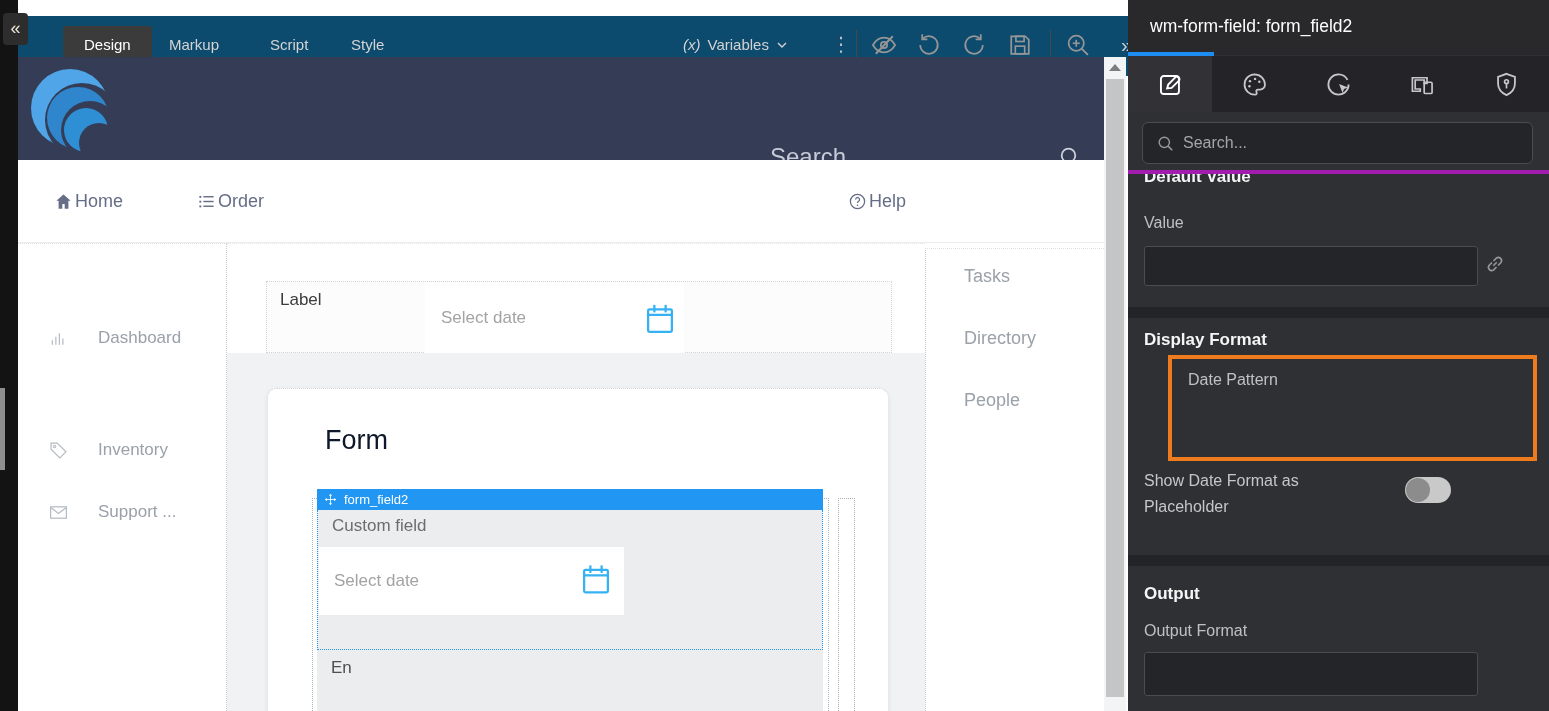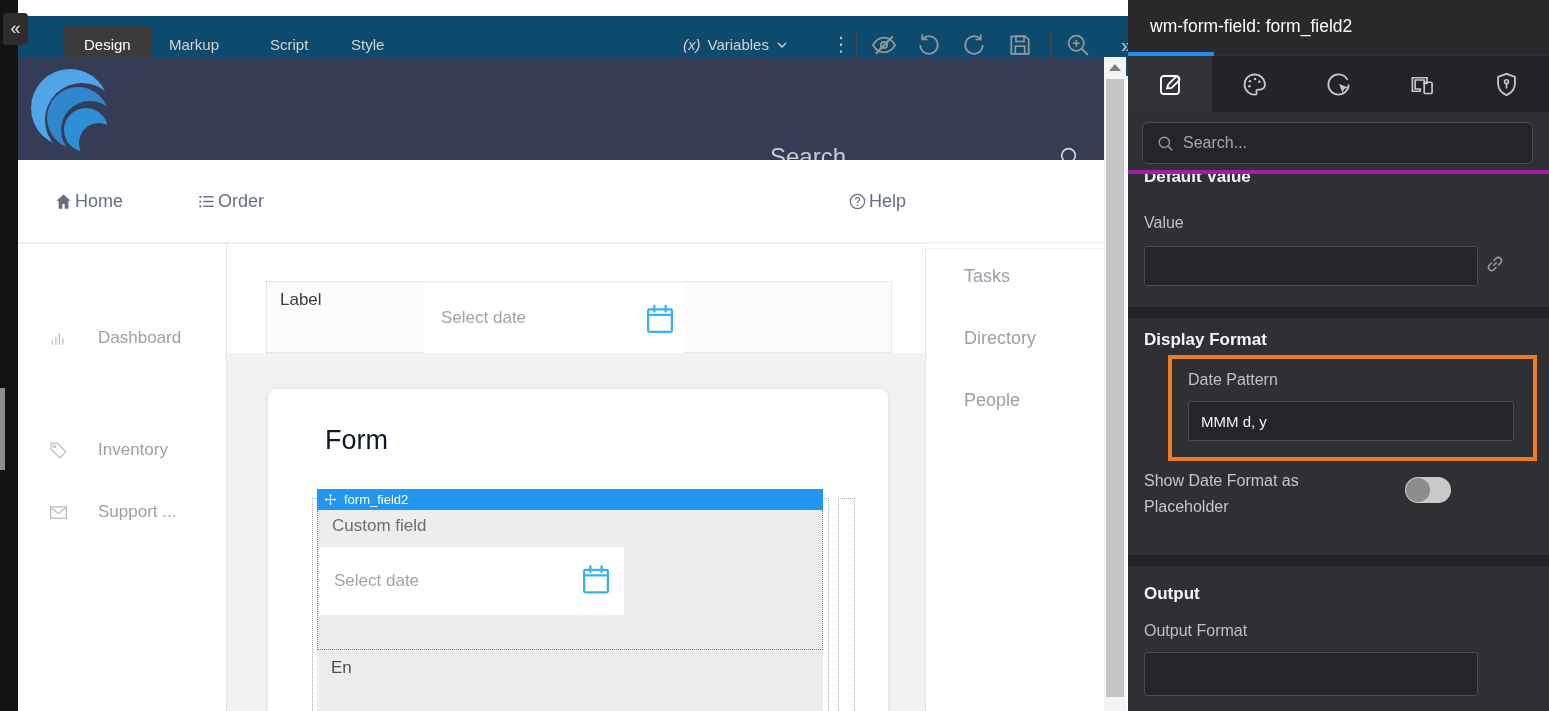--- a/index.html
+++ b/index.html
@@ -406,21 +406,20 @@
           </svg>
       </div>
     </div>
 
     <div class="sec-gap" style="top:307px;"></div>
 
     <div class="insp-section" style="top:318px;height:237px;">
       <div class="sec-heading df-heading">Display Format</div>
       <div class="orange-box">
         <div class="sec-label dp-label">Date Pattern</div>
-        <input class="dark-input dp-input" value="MMM d, y" style="">
       </div>
       <div class="show-label">
         <div>Show Date Format as</div>
         <div>Placeholder</div>
       </div>
       <div class="toggle">
         <div class="toggle-knob"></div>
       </div>
     </div>
 

